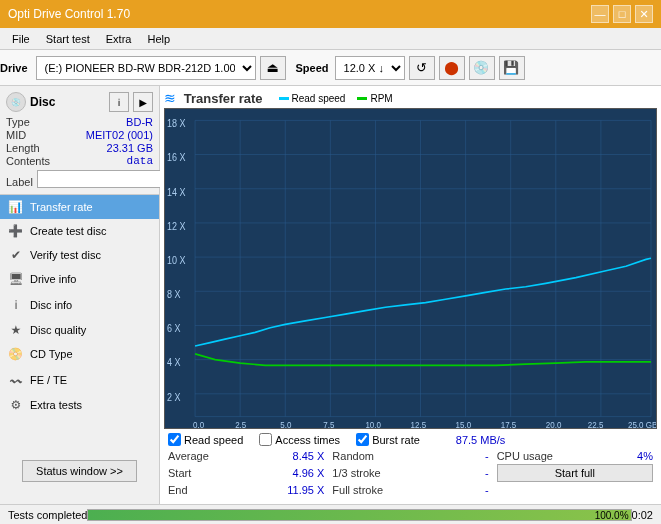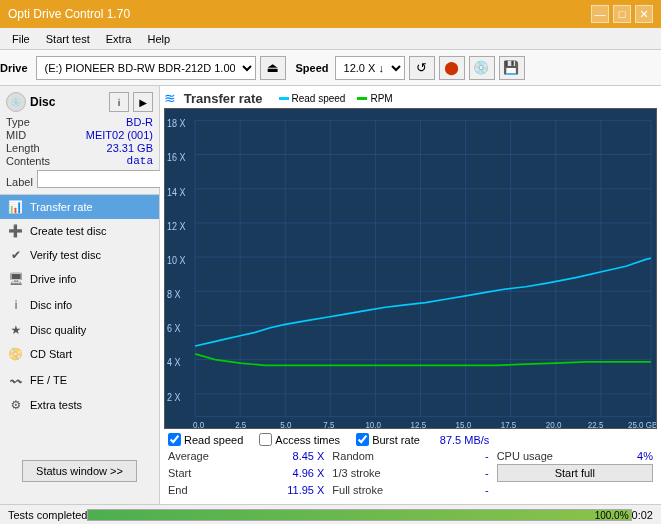--- a/index.html
+++ b/index.html
@@ -209,21 +209,21 @@
     }
     .checkbox-row {
       display: flex;
       gap: 16px;
       align-items: center;
       font-size: 11px;
       margin-bottom: 4px;
       padding: 0 4px;
     }
     .checkbox-item { display: flex; align-items: center; gap: 3px; cursor: pointer; }
-    .burst-val { color: #0000cc; margin-left: 4px; }
+    .burst-val { color: #0000cc; margin-left: 20px; }
 
     .stats-grid {
       display: grid;
       grid-template-columns: 1fr 1fr 1fr;
       gap: 2px 8px;
       font-size: 11px;
       padding: 0 4px;
     }
     .stat-row { display: flex; justify-content: space-between; align-items: center; }
     .stat-key { color: #333; }
@@ -353,21 +353,21 @@
     <div class="nav-item">
       <span class="nav-icon">ℹ</span>
       <span>Disc info</span>
     </div>
     <div class="nav-item">
       <span class="nav-icon">★</span>
       <span>Disc quality</span>
     </div>
     <div class="nav-item">
       <span class="nav-icon">📀</span>
-      <span>CD Start</span>
+      <span>CD Type</span>
     </div>
     <div class="nav-item">
       <span class="nav-icon">〰</span>
       <span>FE / TE</span>
     </div>
     <div class="nav-item">
       <span class="nav-icon">⚙</span>
       <span>Extra tests</span>
     </div>
 

